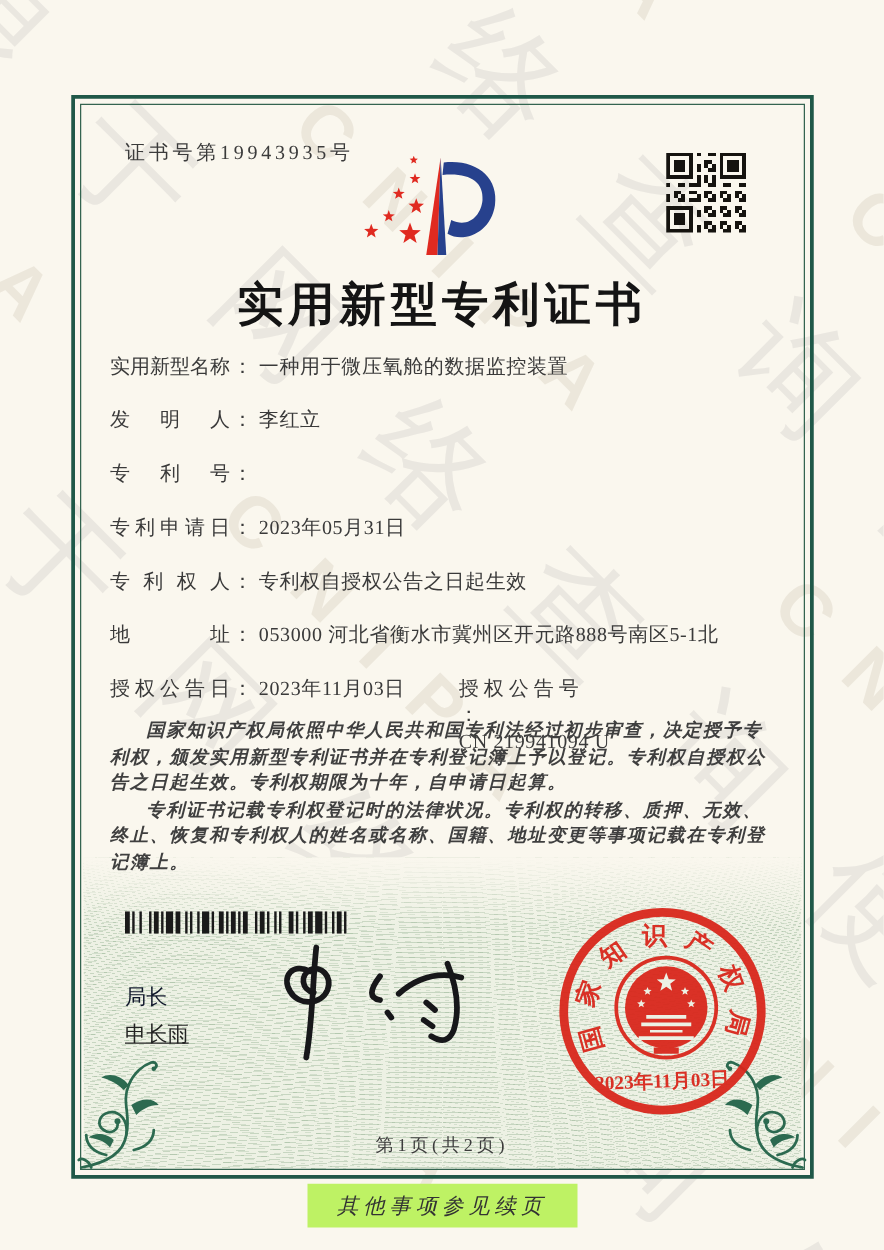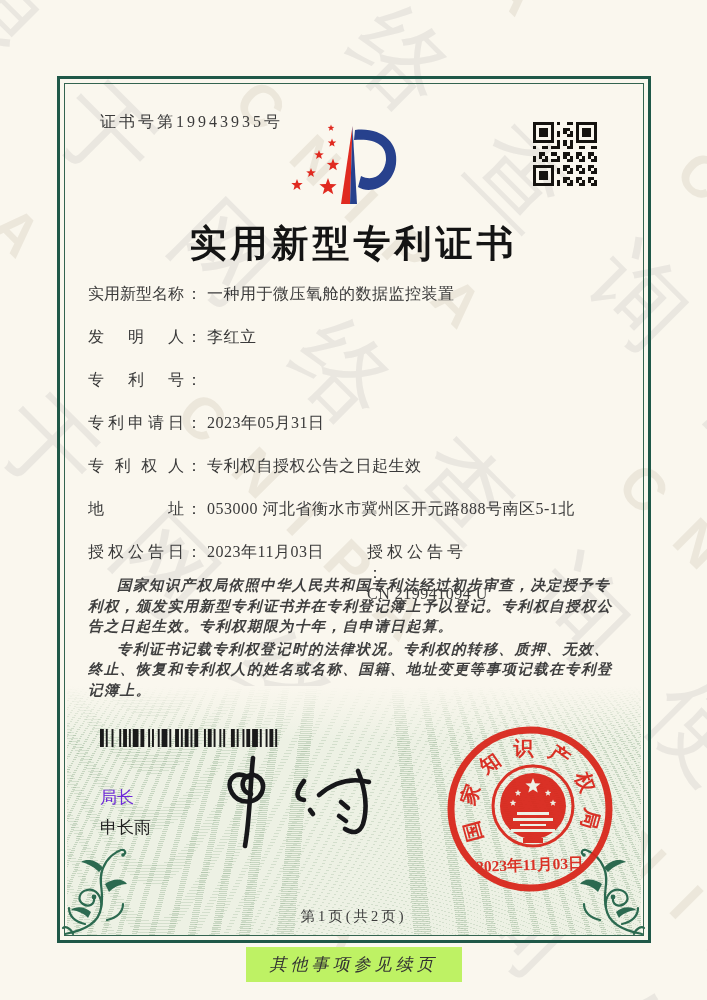--- a/index.html
+++ b/index.html
@@ -46,24 +46,24 @@
   .f-colon{margin:0 5px 0 2px;}
   .f-value{letter-spacing:.5px;white-space:nowrap;}
 
   
   .paragraphs{position:absolute;left:88px;top:575px;width:534px;font-size:14.5px;line-height:20.5px;
               font-style:italic;letter-spacing:1.4px;color:#3f3f3f;font-weight:bold;}
   .paragraphs p{margin:0 0 2px 0;text-indent:2em;}
 
   
   .barcode{position:absolute;left:100px;top:729px;}
-  .sig-title{position:absolute;left:100px;top:786px;font-size:17px;color:#6d28d9;
+  .sig-title{position:absolute;left:100px;top:786px;font-size:17px;color:#0f172a;
              font-family:"Liberation Sans","DejaVu Sans",sans-serif;}
   .sig-name{position:absolute;left:100px;top:816px;font-size:17px;color:#222;
-            font-family:"Liberation Sans","DejaVu Sans",sans-serif;}
+            font-family:"Liberation Sans","DejaVu Sans",sans-serif;text-decoration:underline;}
   .sig-script{position:absolute;left:192px;top:746px;}
   .seal{position:absolute;left:445px;top:724px;opacity:.94;}
   .page-num{position:absolute;left:0;right:0;top:907px;text-align:center;font-size:14.5px;
             letter-spacing:3px;color:#3c3c3c;}
   .note-box{position:absolute;left:50%;top:947px;transform:translateX(-50%);background:#bef264;
             padding:6px 24px;font-size:17px;font-style:italic;letter-spacing:4px;color:#333;white-space:nowrap;}
 </style>
 </head>
 <body>
 

